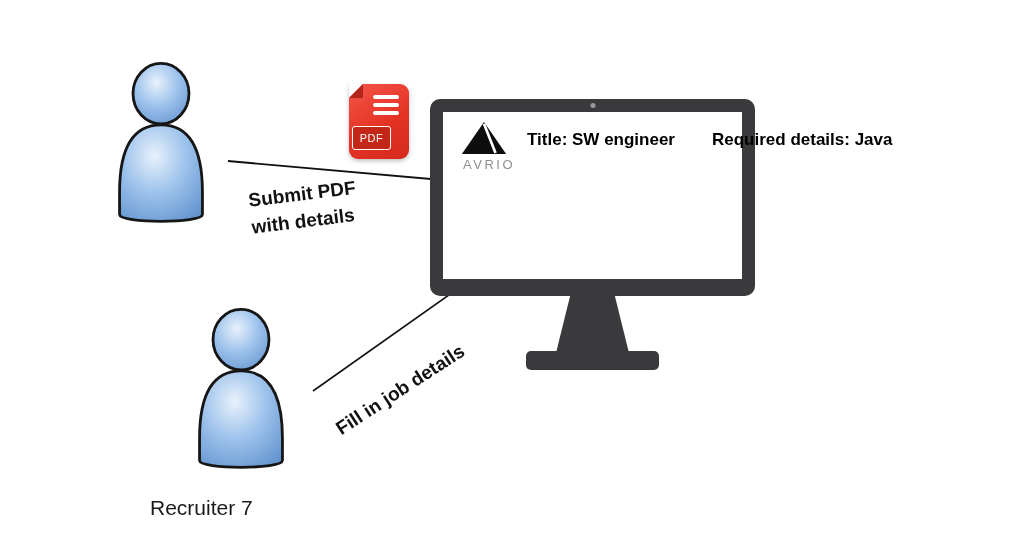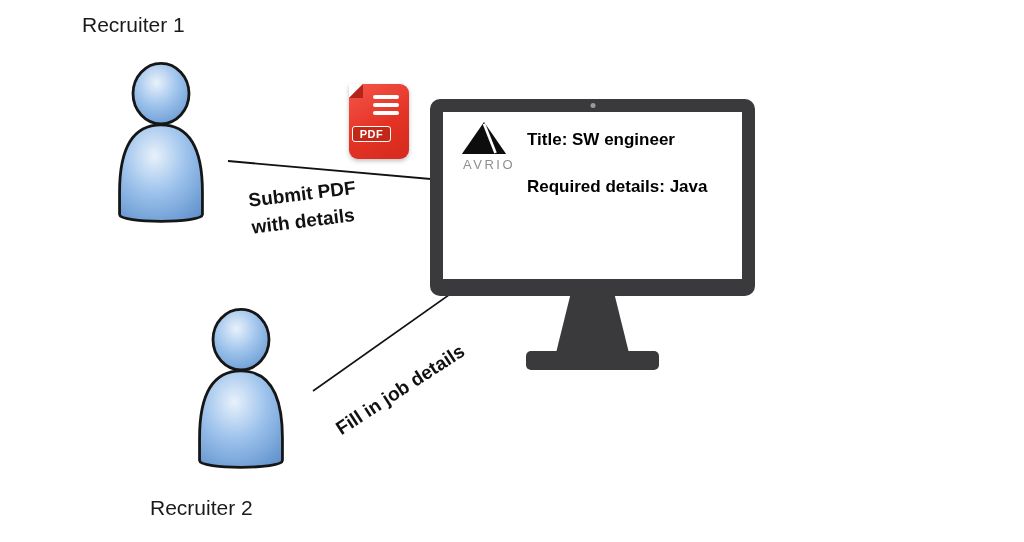--- a/index.html
+++ b/index.html
@@ -56,26 +56,26 @@
   .pdf-line {
     position: absolute;
     left: 24px; width: 26px; height: 4px;
     background: #ffffff; border-radius: 2px;
   }
   .pdf-line.l1 { top: 11px; }
   .pdf-line.l2 { top: 19px; }
   .pdf-line.l3 { top: 27px; }
   .pdf-banner {
     position: absolute; left: 3px; top: 42px;
-    width: 39px; height: 16px;
+    width: 39px; height: 24px;
     background: #c22718;
     border: 1.5px solid #ffffff;
     border-radius: 3px;
     display: flex; align-items: center; justify-content: center;
-    font-size: 11px; font-weight: bold; color: #ffffff;
+    font-size: 11px; font-weight: normal; color: #ffffff;
     letter-spacing: 0.5px;
   }
 
   
   .arrows-layer {
     position: absolute; inset: 0;
     width: 1024px; height: 542px;
     pointer-events: none;
   }
   .arrow-label {
@@ -123,21 +123,21 @@
   }
   .logo svg { width: 46px; height: 36px; display: block; margin: 0 auto; }
   .logo-text {
     font-size: 13px;
     color: #8f8f8f;
     letter-spacing: 2.5px;
     margin-top: 1px;
   }
   .screen-lines {
     position: absolute; left: 84px; top: 18px;
-    display: flex; flex-direction: column; gap: 27px;
+    display: flex; flex-direction: row; gap: 37px;
   }
   .screen-line {
     font-size: 17px;
     font-weight: 700;
     color: #000000;
     line-height: 20px;
     white-space: nowrap;
   }
   .stand-neck {
     position: absolute;
@@ -152,21 +152,20 @@
     width: 133px; height: 19px;
     background: #3a3a3c;
     border-radius: 5px;
   }
 </style>
 </head>
 <body>
 
 <div class="canvas">
 
-  <div class="actor-label recruiter1-label">Recruiter 1</div>
 
   <div class="person person1">
     <svg viewBox="0 0 100 150">
       <defs>
         <radialGradient id="pg1" cx="0.42" cy="0.32" r="0.85">
           <stop offset="0" stop-color="#e8f1fb"></stop>
           <stop offset="0.45" stop-color="#9ec3ec"></stop>
           <stop offset="1" stop-color="#5c8fcb"></stop>
         </radialGradient>
       </defs>
@@ -233,15 +232,15 @@
           <stop offset="0" stop-color="#e8f1fb"></stop>
           <stop offset="0.45" stop-color="#9ec3ec"></stop>
           <stop offset="1" stop-color="#5c8fcb"></stop>
         </radialGradient>
       </defs>
       <path d="M 50 58 C 24 58 13 80 13 118 L 13 138 C 13 146 87 146 87 138 L 87 118 C 87 80 76 58 50 58 Z" fill="url(#pg2)" stroke="#161616" stroke-width="2.5"></path>
       <ellipse cx="50" cy="30" rx="25" ry="27" fill="url(#pg2)" stroke="#161616" stroke-width="2.5"></ellipse>
     </svg>
   </div>
 
-  <div class="actor-label recruiter2-label">Recruiter 2</div>
+  <div class="actor-label recruiter2-label">Recruiter 7</div>
 
 </div>
 
 </body></html>

